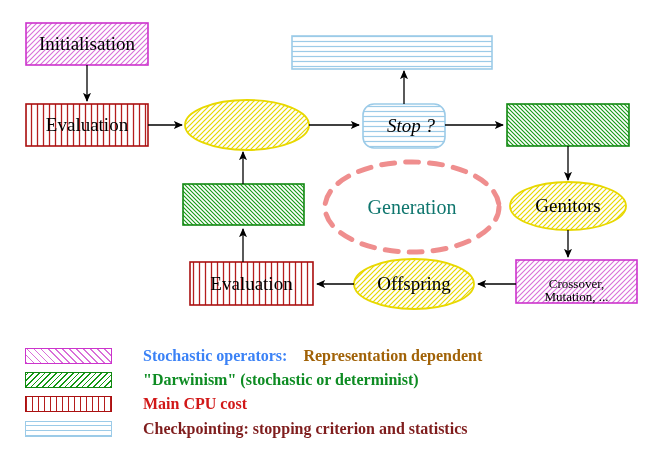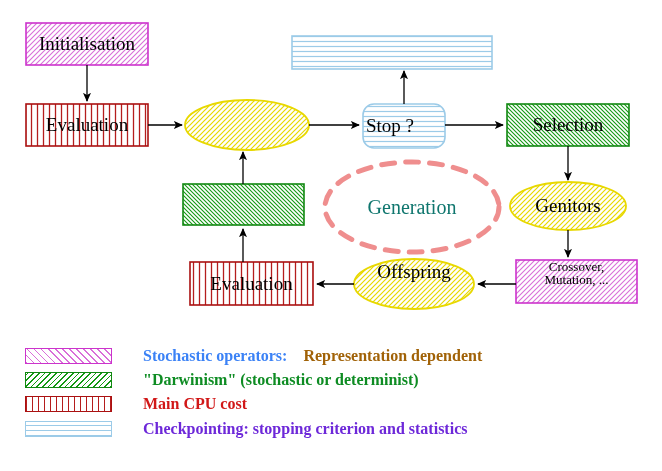--- a/index.html
+++ b/index.html
@@ -33,21 +33,21 @@
     font-family:"Liberation Serif", serif;
     font-weight:bold;
     font-size:16px;
     white-space:nowrap;
   }
   .legend-text .seg2{margin-left:12px;}
   .lt-magenta{color:#3b82f6;}
   .lt-gold{color:#a16207;}
   .lt-green{color:#0e8c23;}
   .lt-red{color:#d11717;}
-  .lt-blue{color:#6d28d9;}
+  .lt-blue{color:#7f1d1d;}
 </style>
 </head>
 <body>
 
 <div id="canvas">
 
   <svg id="art" viewBox="0 0 662 471" xmlns="http://www.w3.org/2000/svg">
     <defs>
 
       <pattern id="p-magenta" width="5" height="5" patternUnits="userSpaceOnUse">
@@ -118,32 +118,31 @@
       <line x1="243" y1="184" x2="243" y2="152"></line>
     </g>
   </svg>
 
   <div class="node-label n-big" style="left:26px;top:23px;width:122px;height:42px;">Initialisation</div>
 
   <div class="node-label n-big" style="left:26px;top:104px;width:122px;height:42px;">Evaluation</div>
 
 
 
-  <div class="node-label n-big" style="left:349px;top:104px;width:82px;height:44px;">Stop ?</div>
+  <div class="node-label n-big" style="left:370px;top:104px;width:82px;height:44px;font-style:italic;">Stop ?</div>
 
-  <div class="node-label n-big" style="left:507px;top:104px;width:122px;height:42px;">Selection</div>
 
   <div class="node-label n-big" style="left:510px;top:182px;width:116px;height:48px;">Genitors</div>
 
-  <div class="node-label n-small" style="left:516px;top:260px;width:121px;height:43px;flex-direction:column;justify-content:flex-start;">
+  <div class="node-label n-small" style="left:516px;top:260px;width:121px;height:43px;flex-direction:column;justify-content:flex-end;">
     <span>Crossover,</span>
     <span>Mutation, ...</span>
   </div>
 
-  <div class="node-label n-big" style="left:354px;top:247px;width:120px;height:50px;">Offspring</div>
+  <div class="node-label n-big" style="left:354px;top:259px;width:120px;height:50px;">Offspring</div>
 
   <div class="node-label n-big" style="left:190px;top:262px;width:123px;height:43px;">Evaluation</div>
 
 
   <div class="node-label n-gen" style="left:325px;top:183px;width:174px;height:48px;">Generation</div>
 
   <div class="legend-row" style="left:25px;top:347px;">
     <span class="legend-swatch" style="background-image:
             repeating-linear-gradient(45deg,#d96fd9 0 1.2px,#ffffff 1.2px 5px);
             border:1.6px solid #cc33cc;"></span>

